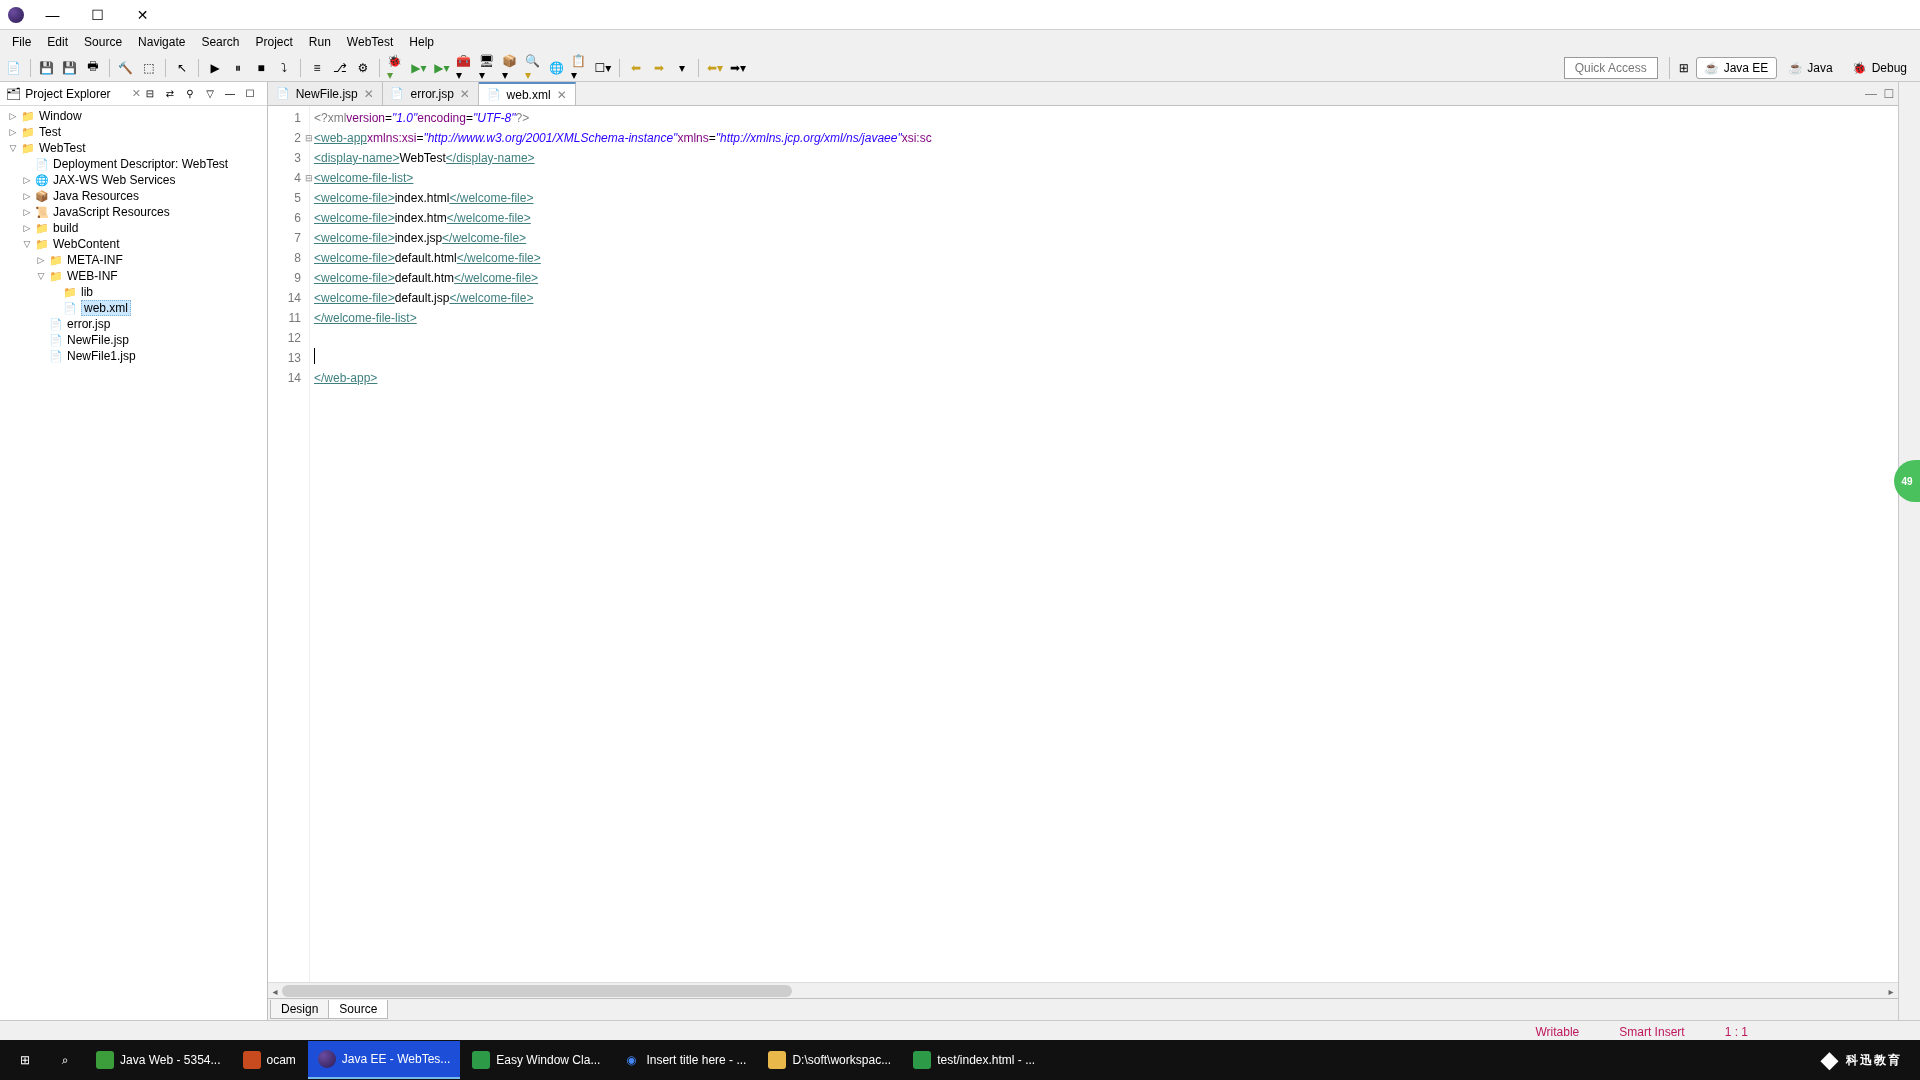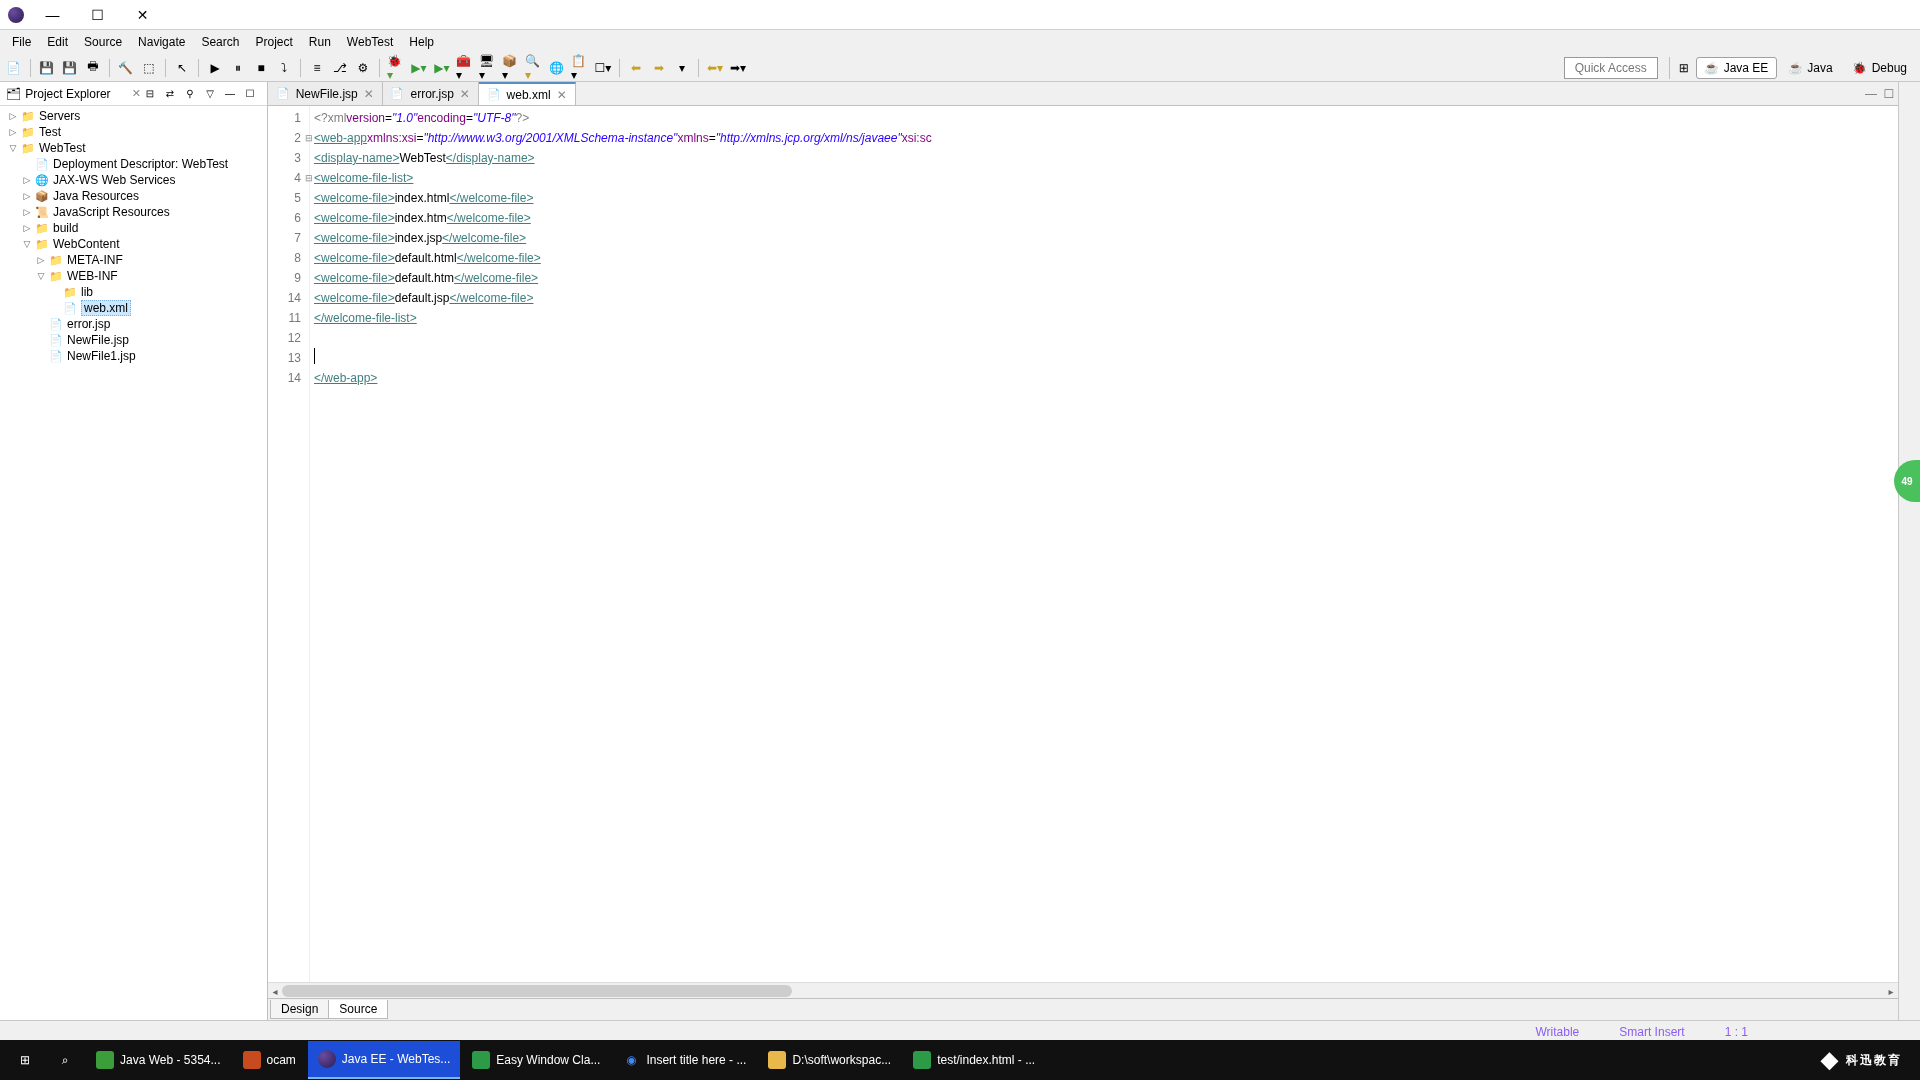--- a/index.html
+++ b/index.html
@@ -67,21 +67,21 @@
 .bt-tab { padding: 2px 10px; border: 1px solid #bbb; border-top: none; background: #f4f4f4; margin-right: -1px; }
 .bt-tab.active { background: #fff; }
 
 .hscroll { height: 16px; background: #f0f0f0; border-top: 1px solid #ddd; position: relative; }
 .hscroll .thumb { position: absolute; left: 14px; top: 2px; height: 12px; width: 510px; background: #cdcdcd; border-radius: 6px; }
 .hscroll .arr-l, .hscroll .arr-r { position: absolute; top: 0; width: 14px; height: 16px; display: flex; align-items: center; justify-content: center; color: #666; font-size: 10px; }
 .hscroll .arr-l { left: 0; } .hscroll .arr-r { right: 0; }
 
 .right-gutter { width: 22px; background: #f0f0f0; border-left: 1px solid #c8c8c8; }
 
-.statusbar { height: 22px; background: #f0f0f0; border-top: 1px solid #c8c8c8; display: flex; align-items: center; padding: 0 12px; gap: 40px; justify-content: flex-end; color: #8b5cf6; }
+.statusbar { height: 22px; background: #f0f0f0; border-top: 1px solid #c8c8c8; display: flex; align-items: center; padding: 0 12px; gap: 40px; justify-content: flex-end; color: #be185d; }
 
 .taskbar { position: absolute; bottom: 0; left: 0; right: 0; height: 40px; background: #111; display: flex; align-items: center; padding: 0 6px; gap: 2px; color: #fff; }
 .task-item { height: 38px; padding: 0 10px; display: flex; align-items: center; gap: 6px; font-size: 12px; }
 .task-item.active { background: #1d4ed8; border-bottom: 2px solid #76b9ed; }
 .task-item .ti-icon { width: 18px; height: 18px; display: inline-flex; align-items: center; justify-content: center; }
 .task-logo { margin-left: auto; font-size: 18px; font-weight: bold; letter-spacing: 2px; padding-right: 12px; display:flex; align-items:center; gap:6px;}
 
 .eclipse-logo { width:16px; height:16px; border-radius:50%; background: radial-gradient(circle at 30% 30%, #6b4ca0, #2a1a50); }
 
 .green-bubble { position:absolute; right:0; top:460px; width:26px; height:42px; background:#4bc15e; border-radius: 22px 0 0 22px; color:#fff; display:flex; align-items:center; justify-content:center; font-size:10px; font-weight:bold;}
@@ -171,21 +171,21 @@
         <span class="view-tool">⚲</span>
         <span class="view-tool">▽</span>
         <span class="view-tool">—</span>
         <span class="view-tool">☐</span>
       </div>
     </div>
     <div class="tree" id="tree">
         <div class="tree-node indent-0">
           <span class="tree-arrow">▷</span>
           <span class="tree-icon">📁</span>
-          <span class="tree-label">Servers</span>
+          <span class="tree-label">Window</span>
         </div>
         <div class="tree-node indent-0">
           <span class="tree-arrow">▷</span>
           <span class="tree-icon">📁</span>
           <span class="tree-label">Test</span>
         </div>
         <div class="tree-node indent-0">
           <span class="tree-arrow">▽</span>
           <span class="tree-icon">📁</span>
           <span class="tree-label">WebTest</span>

